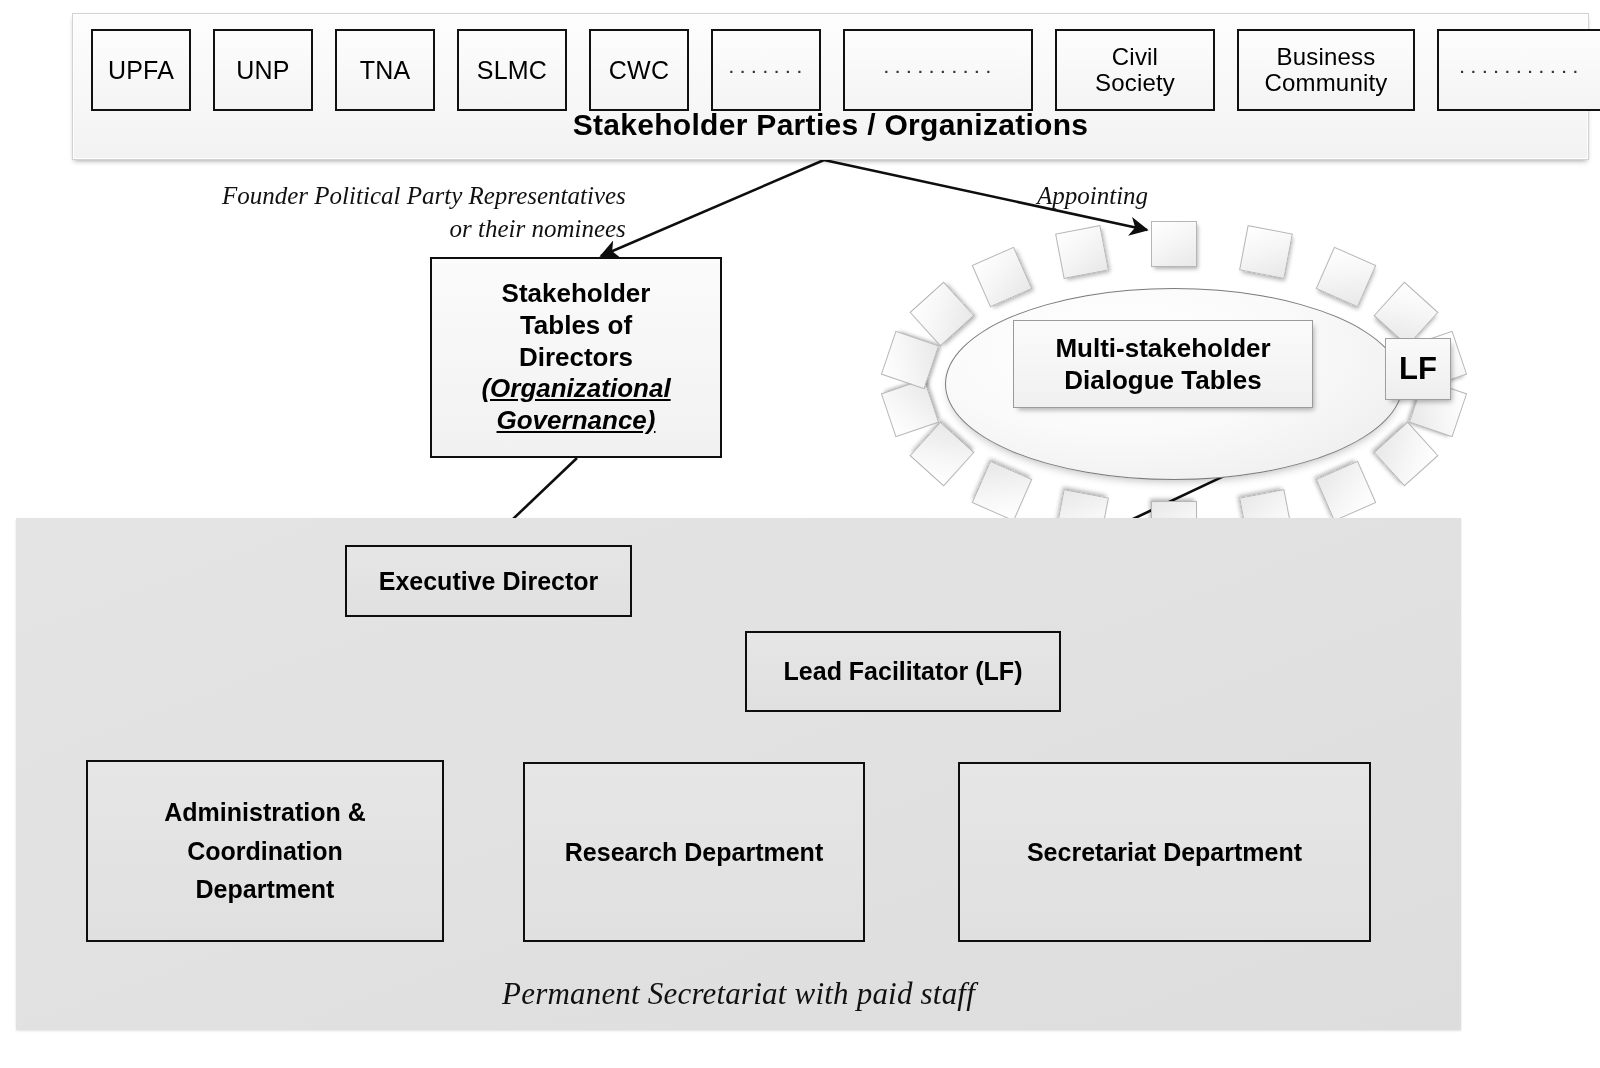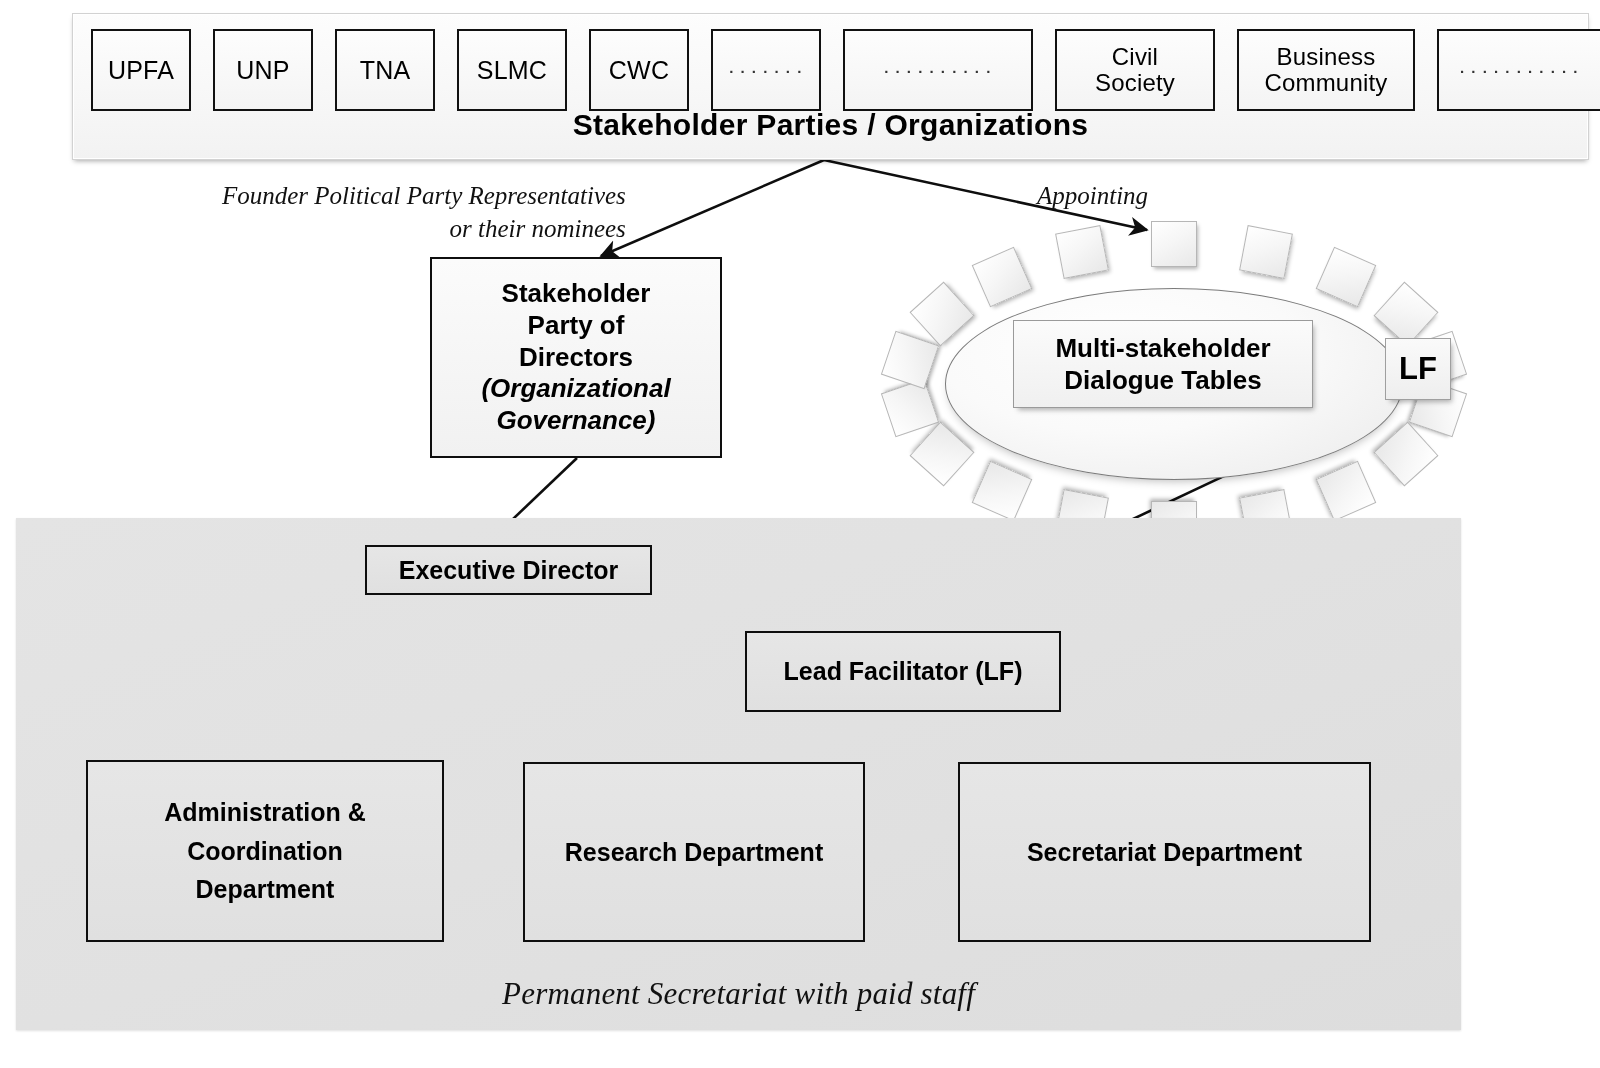--- a/index.html
+++ b/index.html
@@ -54,26 +54,25 @@
     text-align:center;
     color:#000;font-weight:700;
     background:linear-gradient(180deg,#fbfbfb,#f1f1f1);
   }
   .fbox.on-grey{background:linear-gradient(180deg,#e6e6e6,#e0e0e0);}
 
   #board-box{
     left:430px;top:257px;width:292px;height:201px;
     font-size:26px;line-height:1.22;flex-direction:column;
   }
-  #board-box .ital{font-style:italic;font-weight:800;}
+  #board-box .ital{font-style:italic;font-weight:800;text-decoration:underline;}
 
   #exec-box{
-    left:345px;top:545px;width:287px;height:50px;
-    font-size:25px;
-    margin-left:20px;
+    left:345px;top:545px;width:287px;height:72px;
+    font-size:25px;
   }
   #lf-box{
     left:745px;top:631px;width:316px;height:81px;
     font-size:25px;
   }
   #admin-box{
     left:86px;top:760px;width:358px;height:182px;
     font-size:25px;line-height:1.55;flex-direction:column;
   }
   #research-box{
@@ -215,21 +214,21 @@
       </div>
     <div class="panel-title">Stakeholder Parties / Organizations</div>
   </div>
 
   <div class="edge-label" id="label-founder">Founder Political Party Representatives
 or their nominees</div>
   <div class="edge-label" id="label-appointing">Appointing</div>
 
   <div class="fbox" id="board-box">
     <span>Stakeholder</span>
-    <span>Party of</span>
+    <span>Tables of</span>
     <span>Directors</span>
     <span class="ital">(Organizational</span>
     <span class="ital">Governance)</span>
   </div>
 
   <div id="ellipse-cluster">
     <div class="dialogue-ellipse"></div>
     <div class="dialogue-label">
       <span>Multi-stakeholder</span>
       <span>Dialogue Tables</span>

